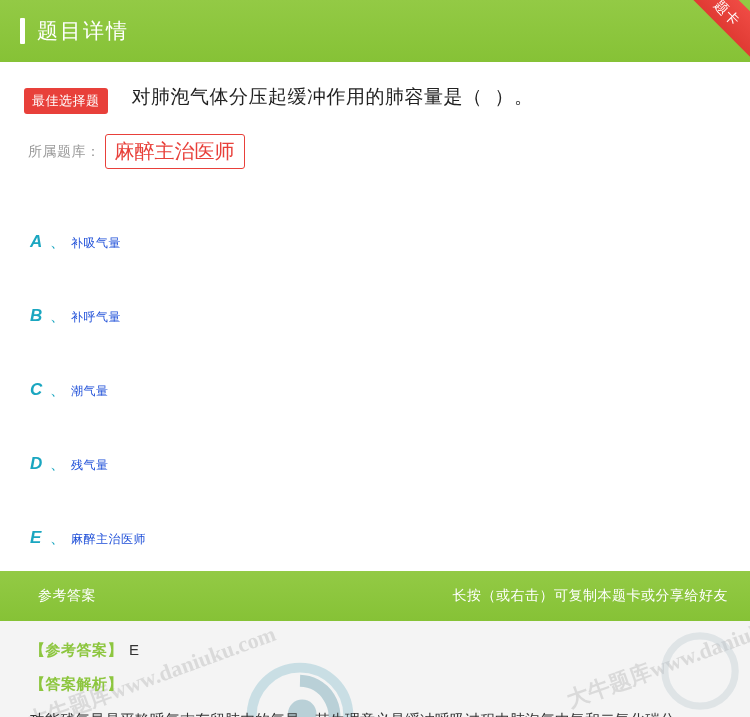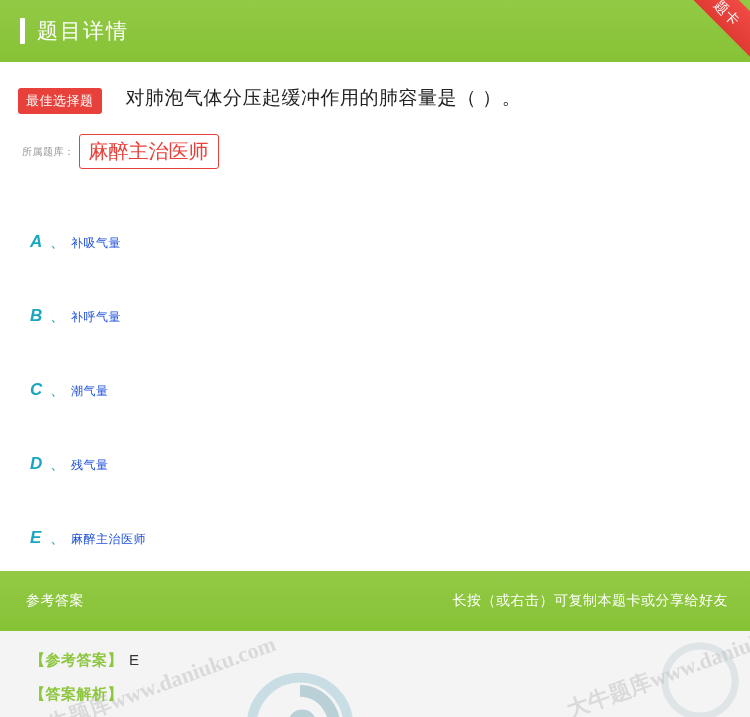--- a/index.html
+++ b/index.html
@@ -57,22 +57,23 @@
     color: #fff;
     text-align: center;
     font-size: 14px;
     line-height: 22px;
     padding: 6px 0 4px 0;
     letter-spacing: 1px;
   }
 
   
   .question-area {
-    padding: 22px 24px 10px 18px;
+    padding: 22px 24px 10px 24px;
     background: #ffffff;
+    font-family: Liberation Mono, monospace;
   }
   .q-line {
     display: flex;
     align-items: flex-start;
   }
   .tag-best {
     display: inline-block;
     background: #e8403a;
     color: #ffffff;
     font-size: 13px;
@@ -91,21 +92,21 @@
   }
 
   .bank-line {
     display: flex;
     align-items: center;
     margin-top: 20px;
     padding-left: 4px;
   }
   .bank-label {
     color: #999999;
-    font-size: 10px;
+    font-size: 14px;
     letter-spacing: 0.5px;
   }
   .bank-value {
     display: inline-block;
     border: 1px solid #e8403a;
     color: #e8403a;
     font-size: 20px;
     padding: 3px 9px;
     border-radius: 3px;
     margin-left: 4px;
@@ -136,27 +137,27 @@
   .opt-text {
     color: #1d4ed8;
     font-size: 12px;
     letter-spacing: 0.5px;
     margin-top: 34px;
   }
 
   
   .answer-bar {
     margin-top: 12px;
-    height: 60px;
+    height: 50px;
     background: #8dc63f;
     background: linear-gradient(180deg, #93ca45 0%, #86c236 100%);
     display: flex;
     align-items: center;
     justify-content: space-between;
-    padding: 0 22px 0 26px;
+    padding: 0 22px 0 38px;
     color: #ffffff;
     font-size: 14px;
     letter-spacing: 0.5px;
   }
 
   
   .answer-body {
     position: relative;
     background: #f4f4f4;
     padding: 20px 24px 0 30px;

